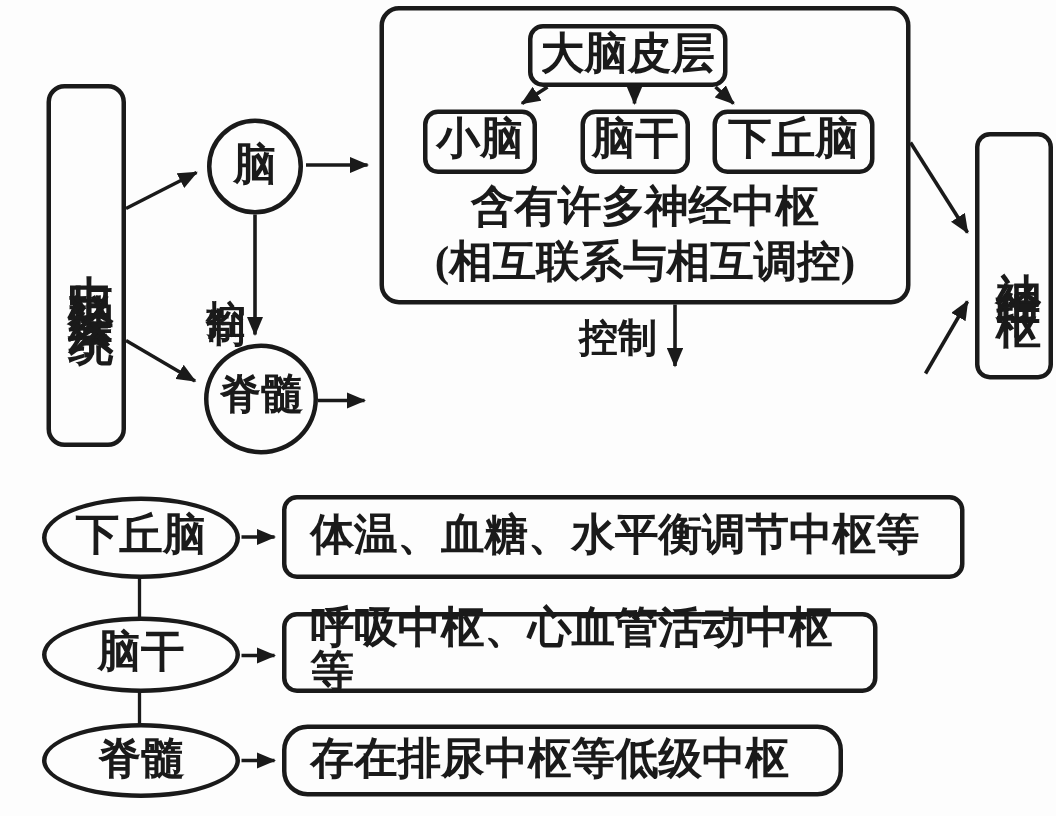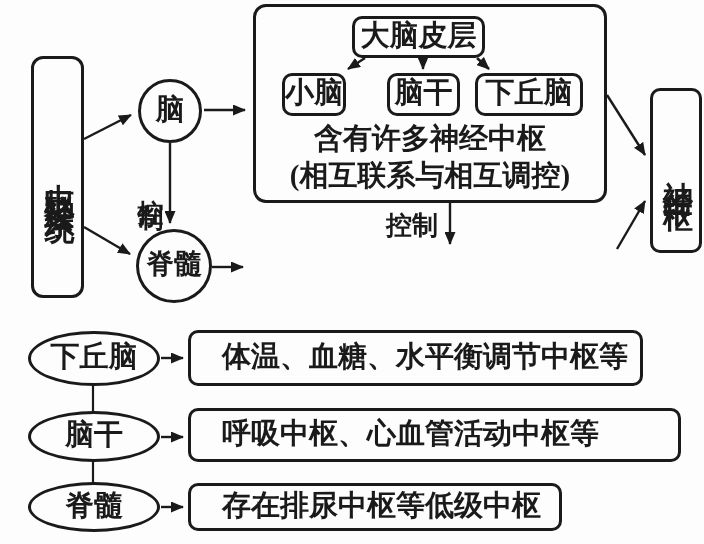--- a/index.html
+++ b/index.html
@@ -15,21 +15,21 @@
     border:3px solid var(--ink); border-radius:10px;
     display:flex; align-items:center; justify-content:center;
     background:var(--paper); font-weight:bold; line-height:1;font-family:Liberation Mono, monospace;
   }
   .panel { background:transparent; border-radius:13px; }
   .circle { border-radius:50%; }
   .lbl {
     display:flex; align-items:center; justify-content:center;
     font-weight:bold; line-height:1;
   }
-  .leftpad { justify-content:flex-start; padding-left:31px; }
+  .leftpad { justify-content:flex-start; padding-left:16px; }
   .vtext {
     writing-mode:vertical-rl; text-orientation:upright; letter-spacing:6px;
   }
   .wires { position:absolute; left:0; top:0; width:704px; height:544px; }
   .wires line { stroke:var(--ink); stroke-width:2.4; }
   .wires .noarrow { stroke-width:2.2; }
   marker path { fill:var(--ink); }
 </style>
 </head>
 <body>
@@ -65,37 +65,37 @@
   <div class="abs box vtext" style="left:31px;top:56px;width:53px;height:242px;font-size:30px;border-radius:12px;">中枢神经系统</div>
 
   <div class="abs box circle" style="left:138px;top:79px;width:64px;height:64px;font-size:29px;">脑</div>
 
   <div class="abs lbl vtext" style="left:135px;top:150px;width:30px;height:68px;font-size:26px;letter-spacing:5px;">控制</div>
 
   <div class="abs box circle" style="left:136px;top:229px;width:76px;height:74px;font-size:28px;">脊髓</div>
 
   <div class="abs box" style="left:352px;top:16px;width:133px;height:42px;font-size:29px;">大脑皮层</div>
 
-  <div class="abs box" style="left:282px;top:73px;width:64px;height:43px;font-size:29px;">小脑</div>
+  <div class="abs box" style="left:282px;top:73px;width:76px;height:43px;font-size:29px;">小脑</div>
 
   <div class="abs box" style="left:387px;top:73px;width:73px;height:43px;font-size:29px;">脑干</div>
 
   <div class="abs box" style="left:475px;top:73px;width:108px;height:43px;font-size:29px;">下丘脑</div>
 
   <div class="abs lbl" style="left:253px;top:122px;width:354px;height:32px;font-size:29px;">含有许多神经中枢</div>
 
   <div class="abs lbl" style="left:253px;top:158px;width:354px;height:34px;font-size:29px;">(相互联系与相互调控)</div>
 
   <div class="abs lbl" style="left:384px;top:211px;width:56px;height:30px;font-size:26px;">控制</div>
 
 
   <div class="abs box vtext" style="left:650px;top:88px;width:52px;height:165px;font-size:30px;letter-spacing:7px;">神经中枢</div>
 
   <div class="abs box circle" style="left:28px;top:331px;width:132px;height:55px;font-size:29px;">下丘脑</div>
   <div class="abs box leftpad" style="left:188px;top:330px;width:455px;height:56px;font-size:29px;">体温、血糖、水平衡调节中枢等</div>
 
   <div class="abs box circle" style="left:28px;top:411px;width:132px;height:51px;font-size:29px;">脑干</div>
-  <div class="abs box leftpad" style="left:188px;top:408px;width:493px;height:54px;font-size:29px;">呼吸中枢、心血管活动中枢等</div>
+  <div class="abs box leftpad" style="left:188px;top:408px;width:397px;height:54px;font-size:29px;">呼吸中枢、心血管活动中枢等</div>
 
   <div class="abs box circle" style="left:28px;top:482px;width:132px;height:50px;font-size:29px;">脊髓</div>
-  <div class="abs box leftpad" style="left:188px;top:483px;width:374px;height:48px;font-size:29px;">存在排尿中枢等低级中枢</div>
+  <div class="abs box leftpad" style="left:188px;top:483px;width:374px;height:48px;font-size:29px;border-radius:17px;">存在排尿中枢等低级中枢</div>
 
 </div>
 
 </body></html>

